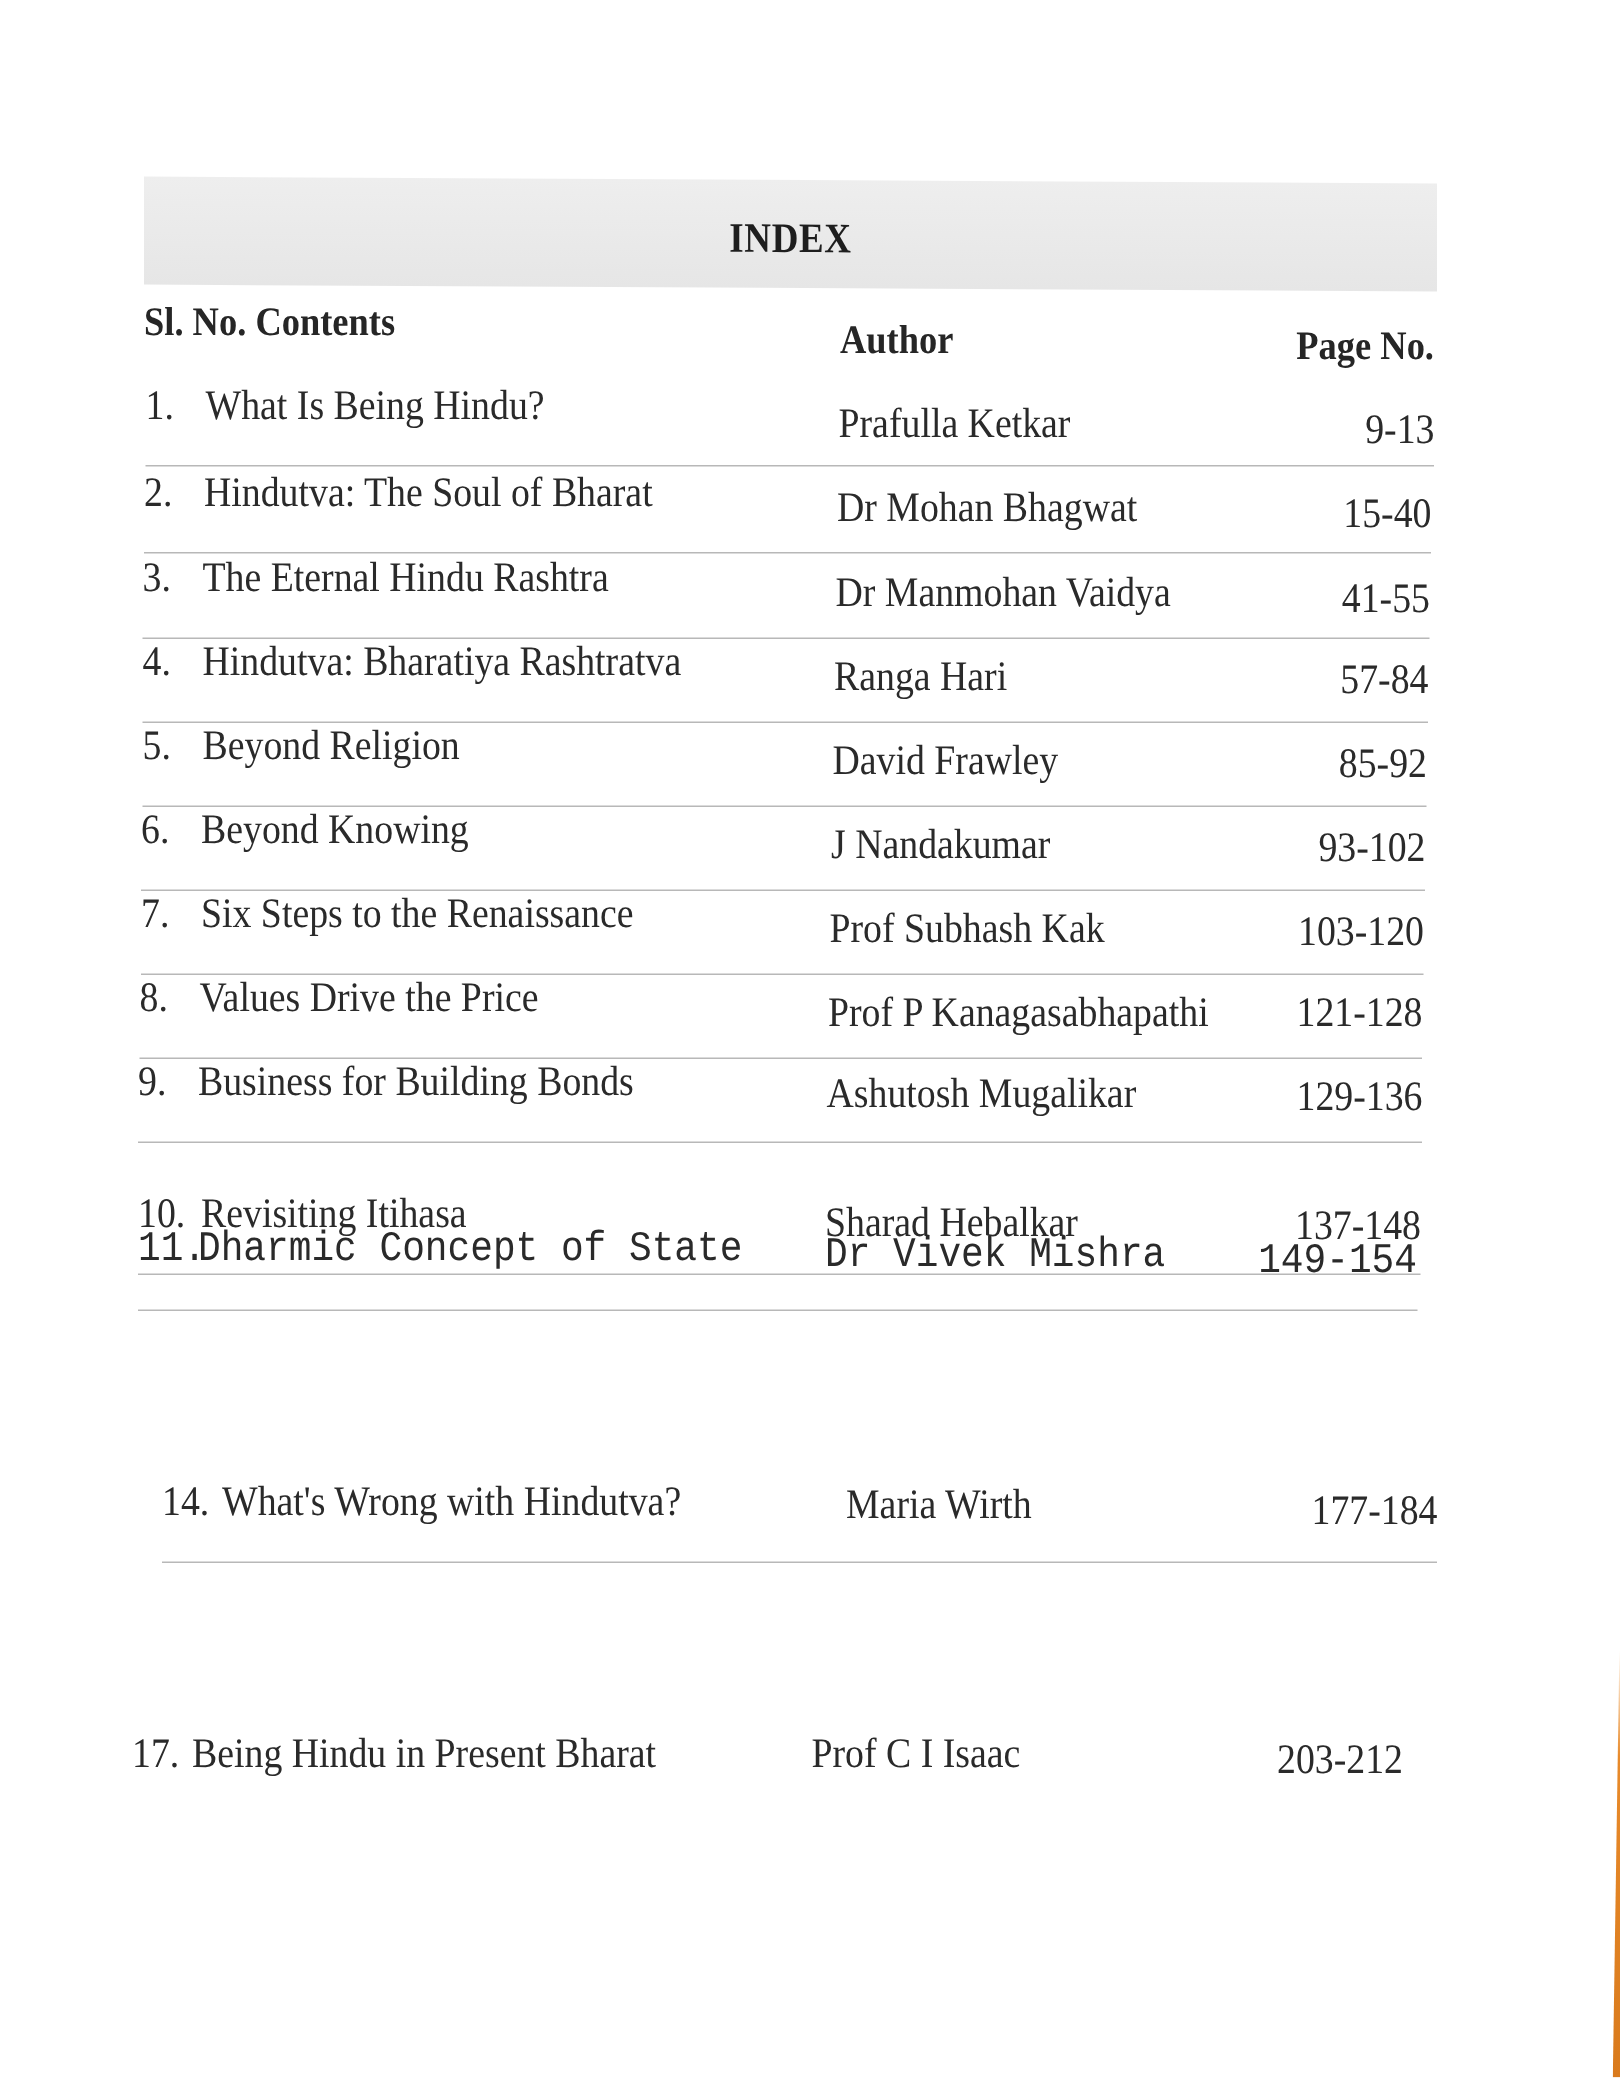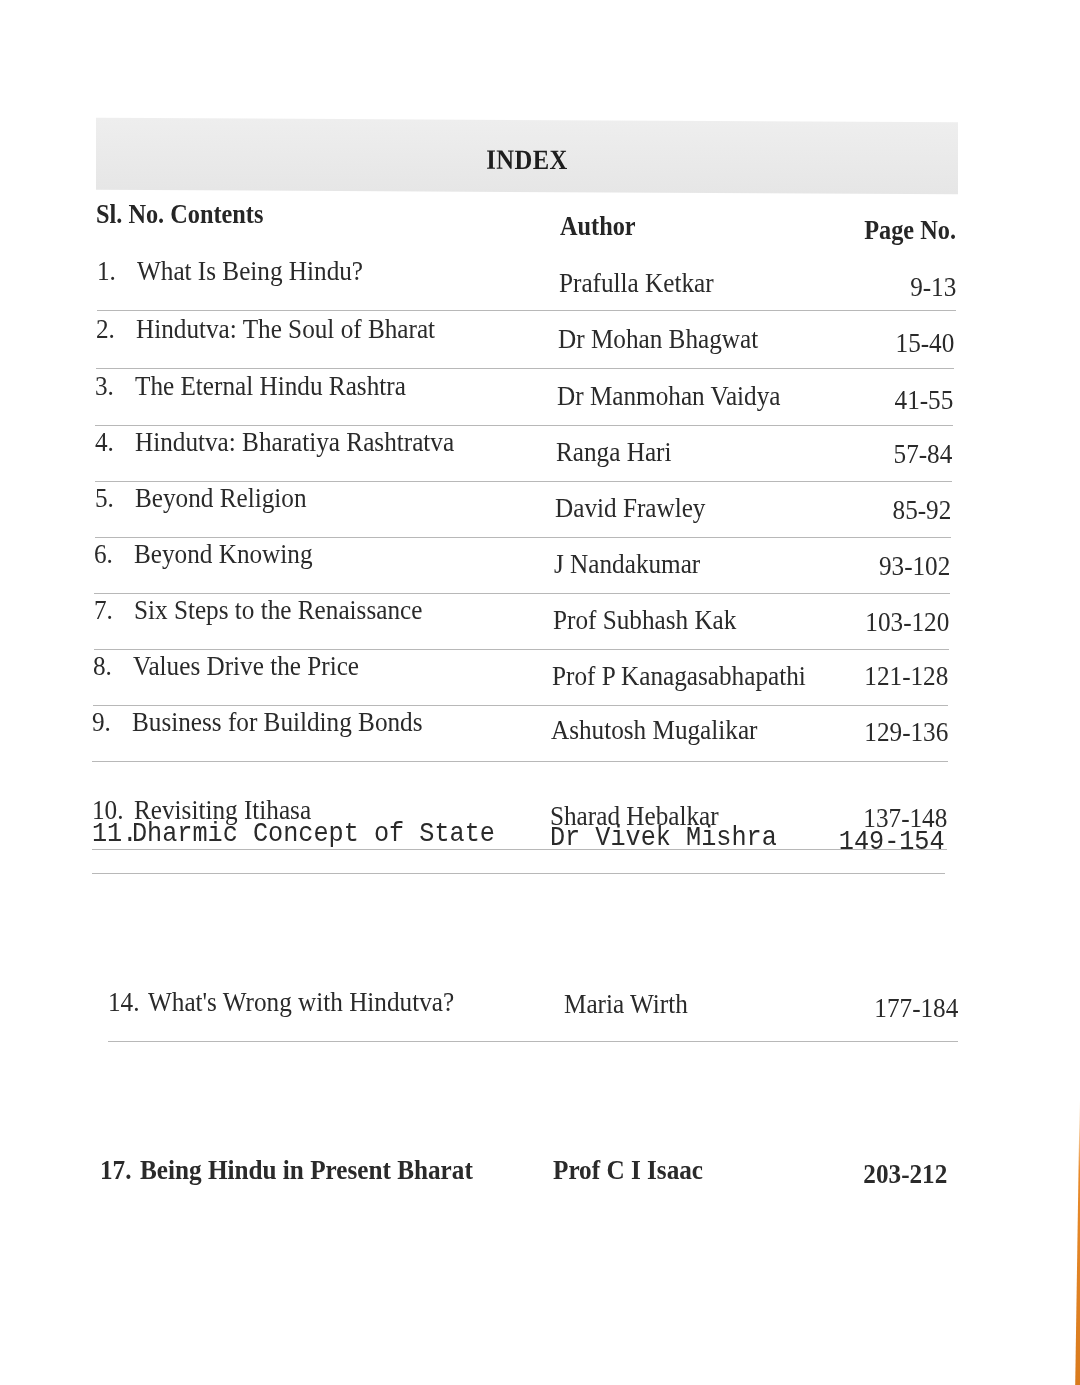--- a/index.html
+++ b/index.html
@@ -138,19 +138,19 @@
     <span class="cell pages" style="top:8px;">149-154</span>
     <div class="line"></div>
   </div>
   <div class="row" style="left:92px;width:850px;top:986px;margin-left:16px;">
     <span class="cell num">14.</span>
     <span class="cell title" style="left:40px;">What's Wrong with Hindutva?</span>
     <span class="cell author" style="left:456px;top:2px;">Maria Wirth</span>
     <span class="cell pages" style="top:6px;">177-184</span>
     <div class="line"></div>
   </div>
-  <div class="row" style="left:100px;width:847px;top:1154px;font-weight:bold;">
+  <div class="row" style="left:88px;width:847px;top:1154px;">
     <span class="cell num">17.</span>
     <span class="cell title" style="left:40px;">Being Hindu in Present Bharat</span>
     <span class="cell author" style="left:453px;top:0px;">Prof C I Isaac</span>
     <span class="cell pages" style="top:4px;">203-212</span>
   </div>
 </div>
 
 </body></html>

